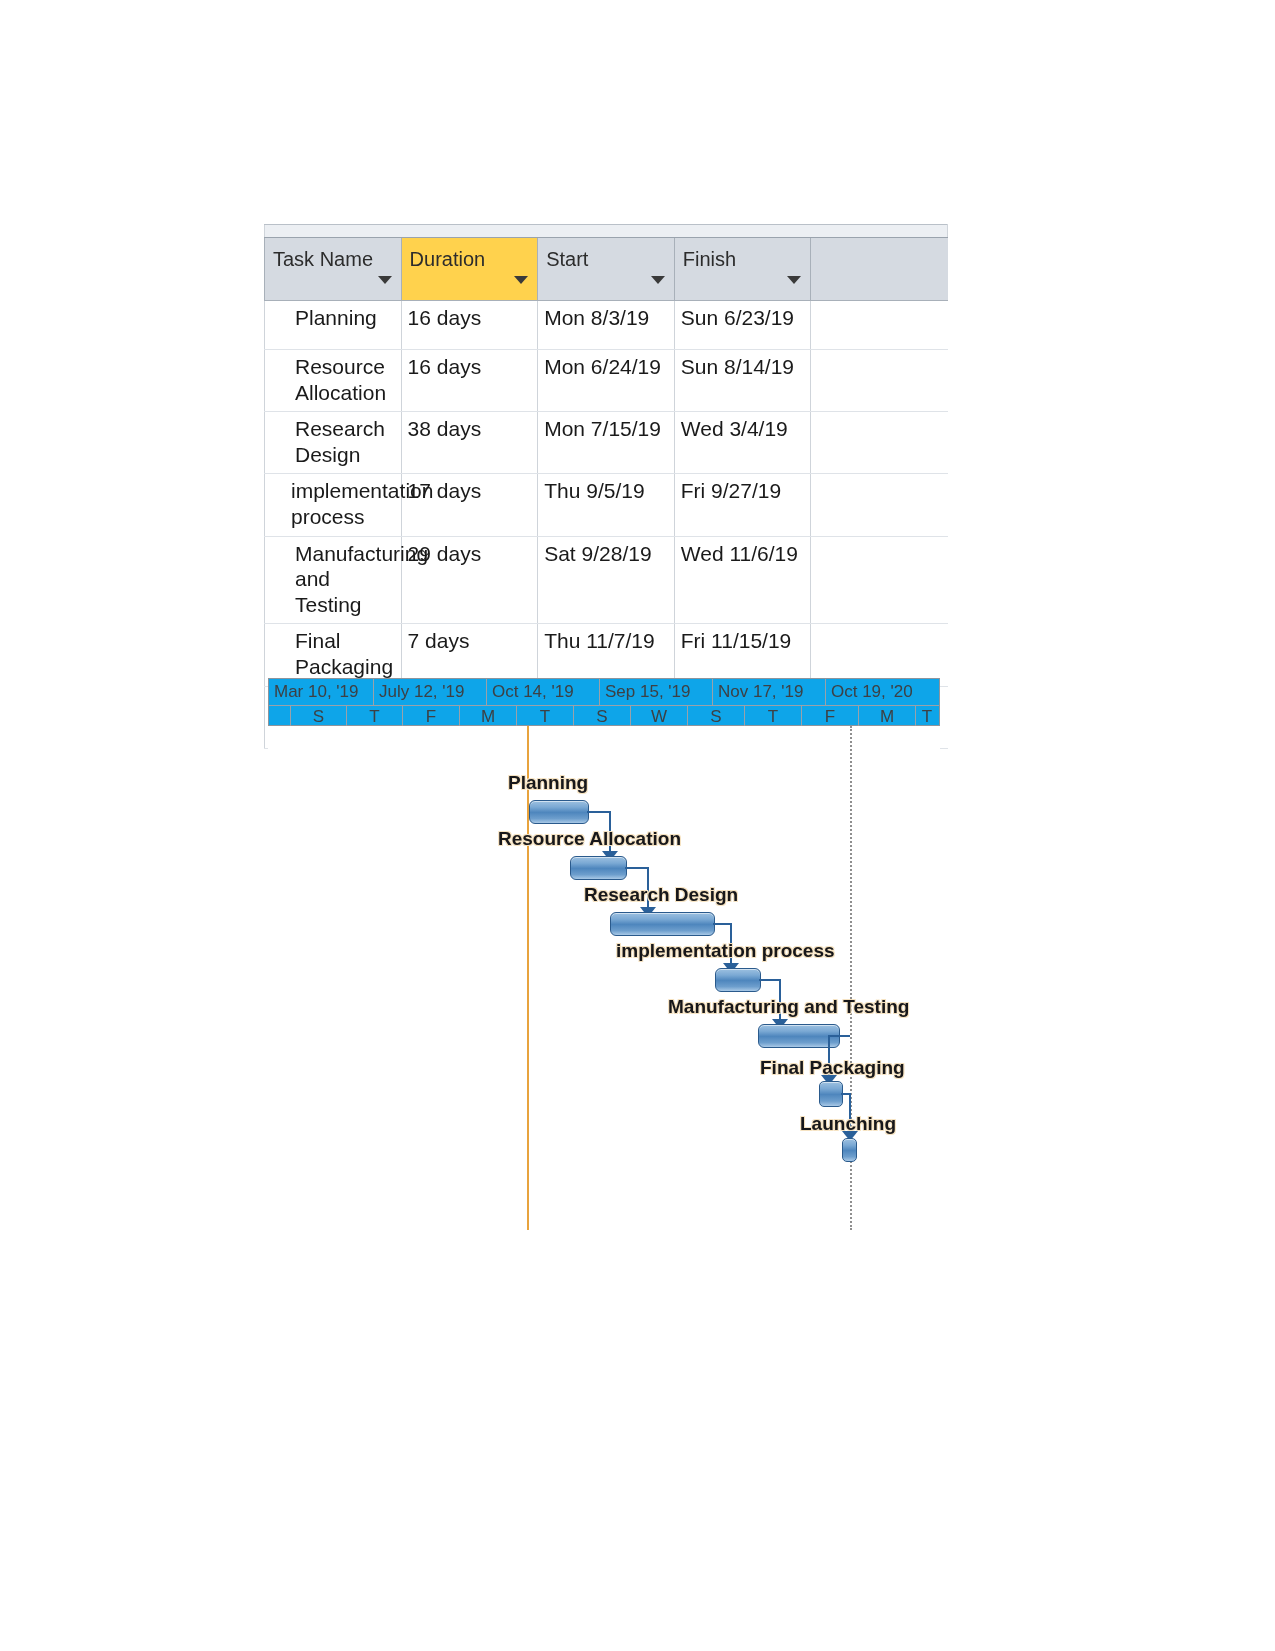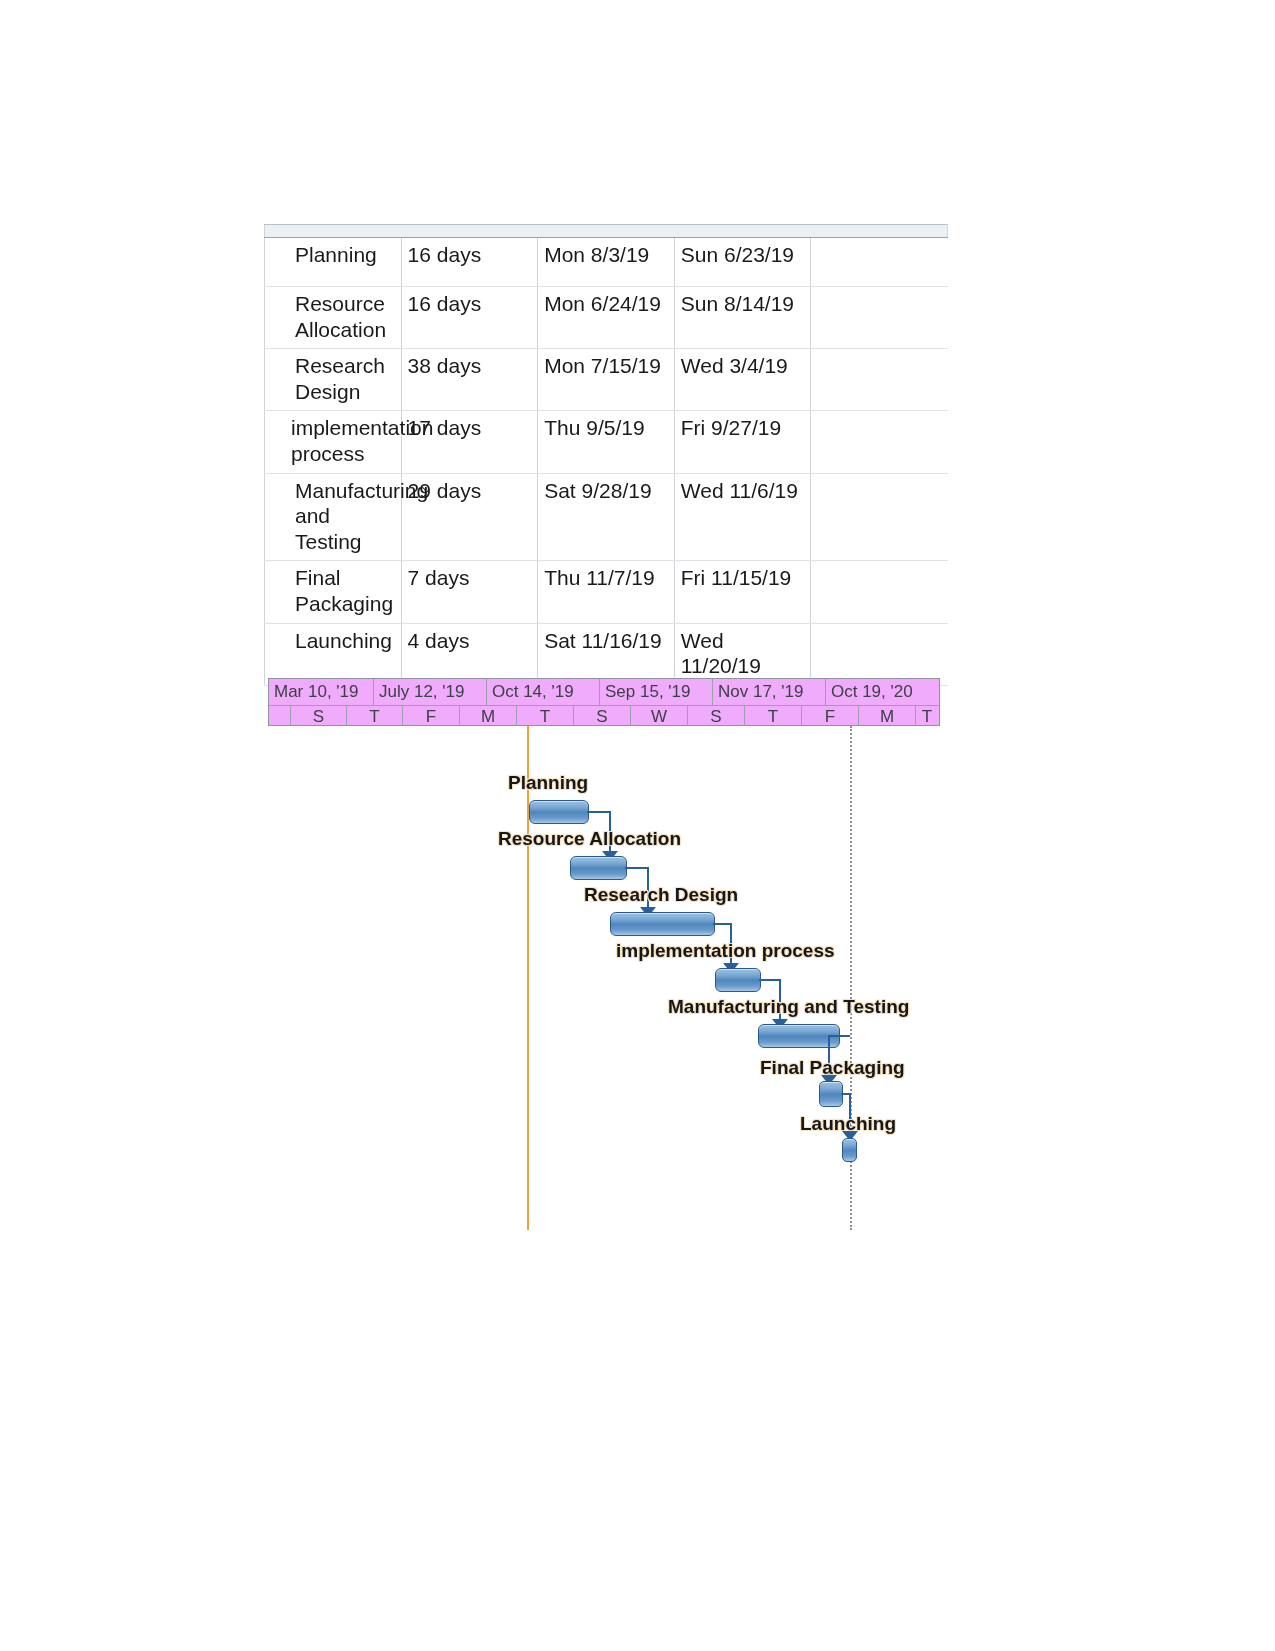--- a/index.html
+++ b/index.html
@@ -72,21 +72,21 @@
   
   #gantt {
     position: absolute;
     left: 268px; top: 678px;
     width: 672px;
     height: 552px;
   }
   #timeline-head {
     position: absolute; left: 0; top: 0;
     width: 672px; height: 48px;
-    background: #f0abfc;
+    background: #0ea5e9;
     border: 1px solid #8d949c;
     box-sizing: border-box;
   }
   .tl-row { position: absolute; left: 0; width: 100%; display: flex; }
   .tl-row.months { top: 0; height: 26px; }
   .tl-row.days { top: 26px; height: 21px; border-top: 1px solid #9aa1a9; }
   .tl-cell {
     box-sizing: border-box;
     border-right: 1px solid #9aa1a9;
     font-size: 17px;
@@ -148,20 +148,41 @@
     border-top: 10px solid #2a6099;
   }
 </style>
 </head>
 <body>
 
 <table id="task-table">
   <tbody>
       <tr class="toprule">
     <td colspan="5"></td>
+  </tr>
+  <tr>
+    <th style="width:264px">
+      <span class="thlabel">Task Name</span>
+      <span class="caret"></span>
+    </th>
+    <th class="dur-col" style="width:124px">
+      <span class="thlabel">Duration</span>
+      <span class="caret"></span>
+    </th>
+    <th style="width:138px">
+      <span class="thlabel">Start</span>
+      <span class="caret"></span>
+    </th>
+    <th style="width:150px">
+      <span class="thlabel">Finish</span>
+      <span class="caret"></span>
+    </th>
+    <th class="last-col" style="width:8px">
+      <span class="thlabel"></span>
+    </th>
   </tr>
 
   <tr>
     <td class="name-cell">Planning</td>
     <td>16 days</td>
     <td>Mon 8/3/19</td>
     <td>Sun 6/23/19</td>
     <td class="edge-cell"></td>
   </tr>
   <tr>

